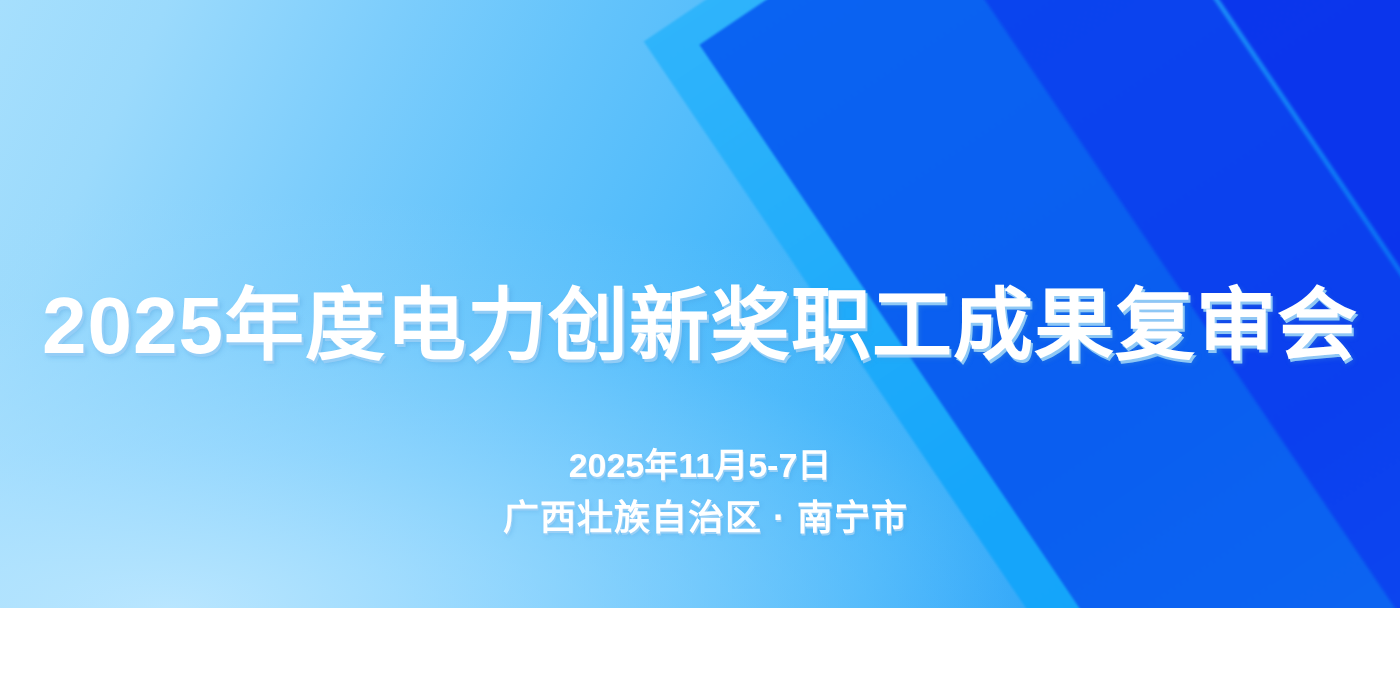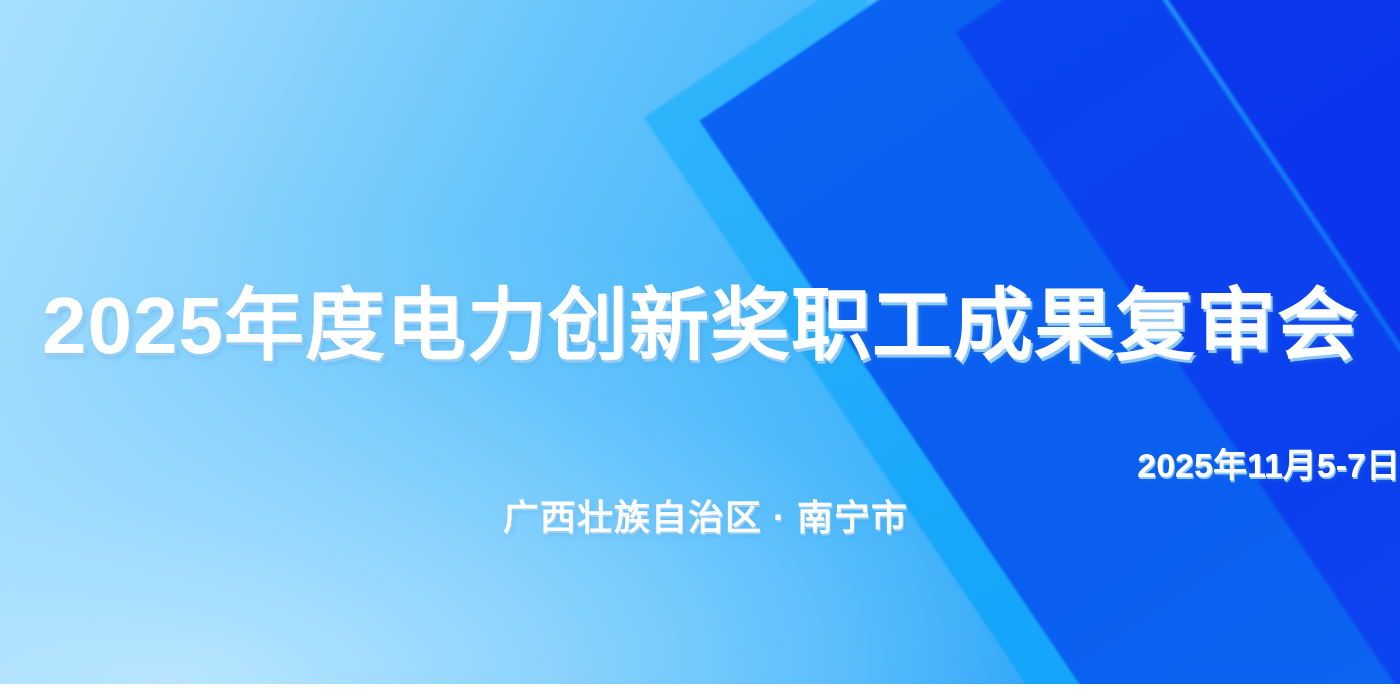--- a/index.html
+++ b/index.html
@@ -8,21 +8,21 @@
     padding: 0;
     background: #ffffff;
   }
   body {
     font-family: "Liberation Sans", "DejaVu Sans", sans-serif;
   }
 
   .banner {
     position: relative;
     width: 1400px;
-    height: 684px;
+    height: 608px;
     overflow: hidden;
     
     background:
       linear-gradient(115deg,
         #a6dffd 0%,
         #9bdafc 10%,
         #7ccdfc 24%,
         #63c3fb 36%,
         #4dbafb 48%,
         #3bb2fa 58%,
@@ -163,21 +163,20 @@
   }
   .sub-line {
     white-space: nowrap;
     text-shadow:
       1px 2px 0 rgba(155, 208, 246, 0.95),
       2px 3px 4px rgba(70, 150, 215, 0.28);
   }
   .sub-date {
     font-size: 34px;
     letter-spacing: 0px;
-    text-align: right;
   }
   .sub-place {
     font-size: 36px;
     margin-top: 18px;
     letter-spacing: 1px;
     margin-left: 11px;
   }
 </style>
 </head>
 <body>

